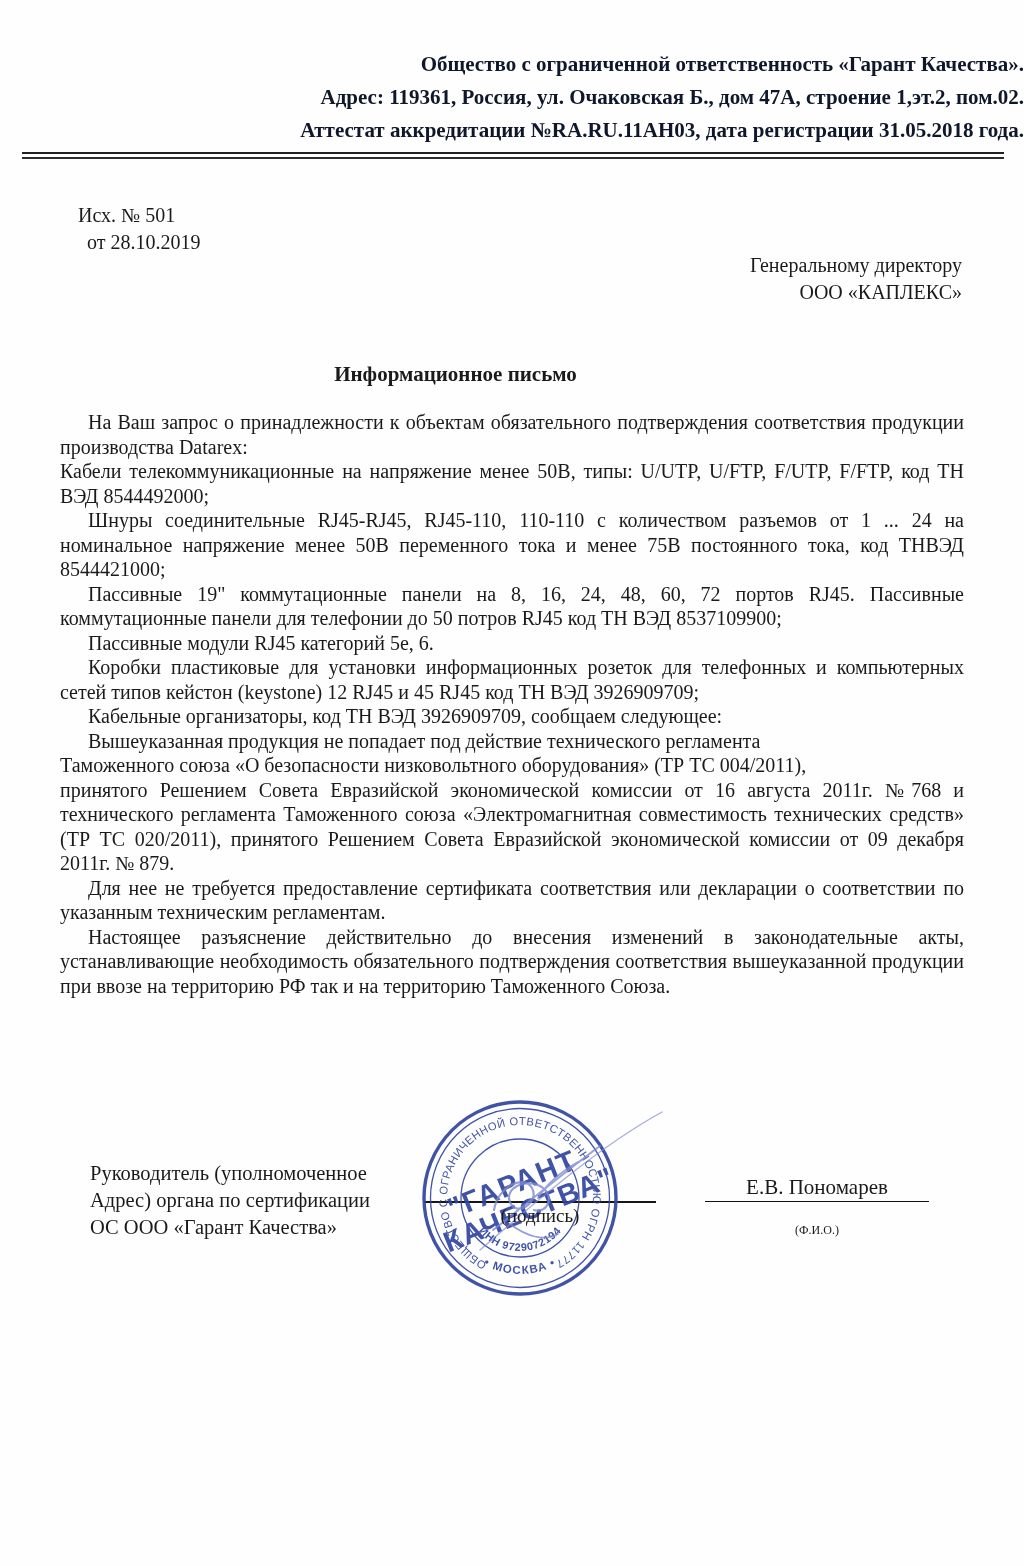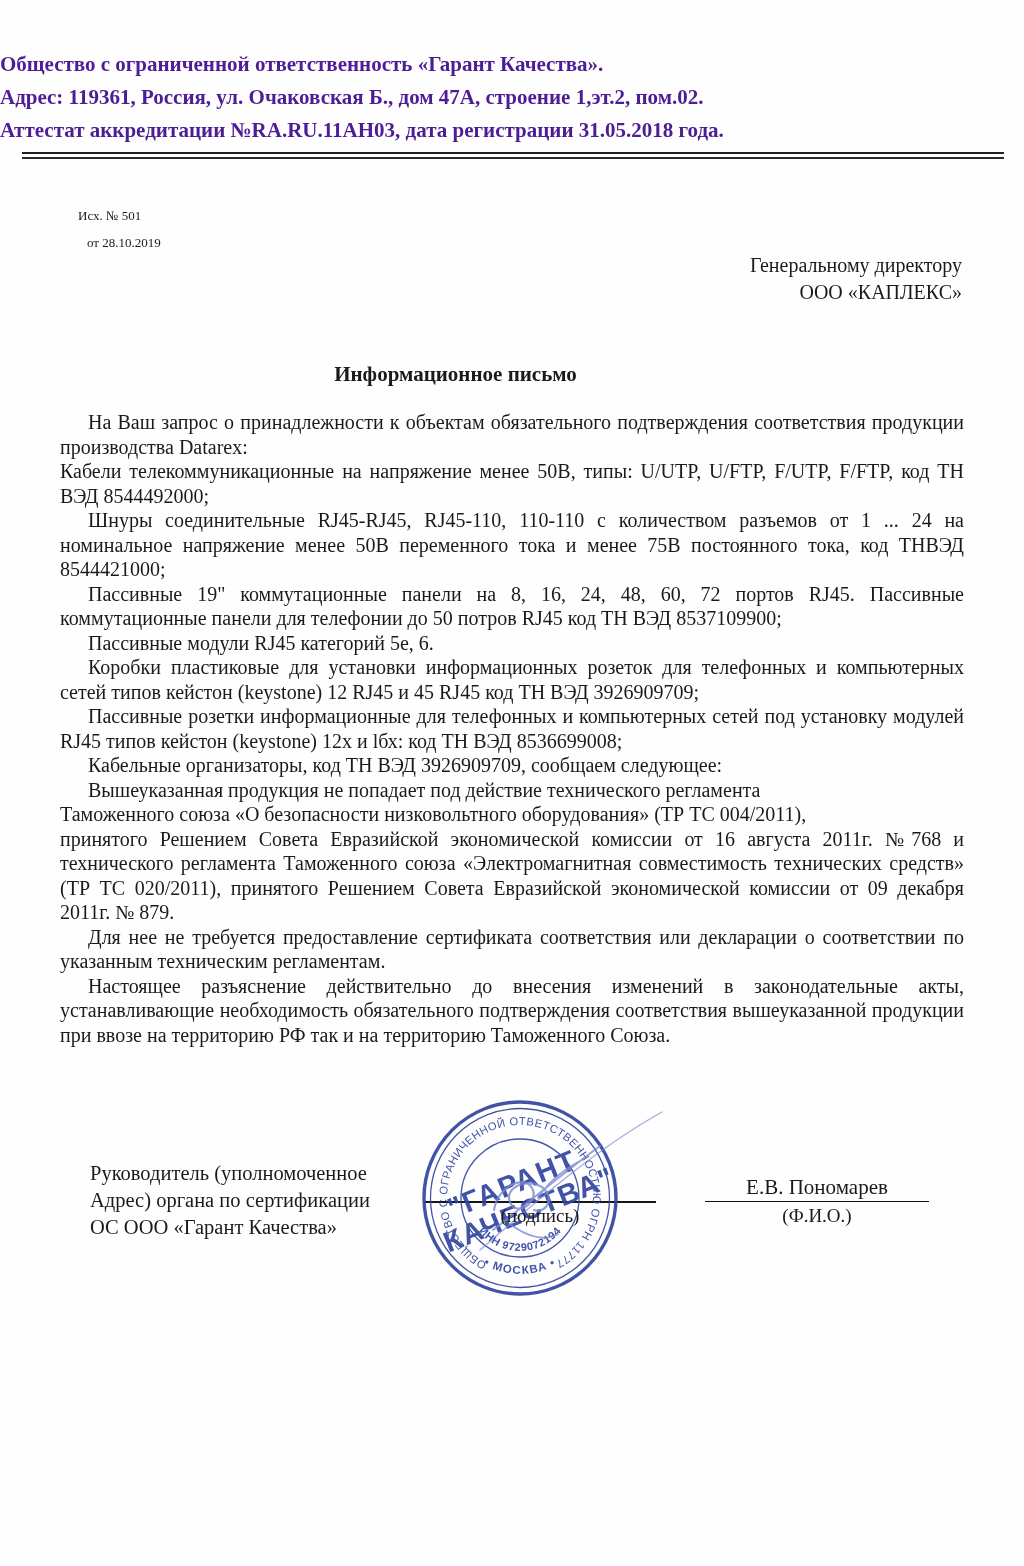--- a/index.html
+++ b/index.html
@@ -7,48 +7,48 @@
     position:relative;
     width:1024px;height:1566px;
     background:#fffefe;
     overflow:hidden;
     font-family:"Liberation Serif","DejaVu Serif",serif;
     color:#1a1a1a;
   }
   
   .letterhead{
     position:absolute;top:48px;left:0;width:1024px;
-    text-align:left;font-weight:bold;font-size:21px;line-height:33px;
-    color:#4c1d95;
+    text-align:right;font-weight:bold;font-size:21px;line-height:33px;
+    color:#0f172a;
   }
   .rule{position:absolute;top:152px;left:22px;width:982px;}
   .rule .r1{border-top:2px solid #202020;}
   .rule .r2{border-top:2px solid #2b2b2b;margin-top:3px;}
   
-  .ref{position:absolute;left:78px;top:202px;font-size:13px;line-height:27px;}
+  .ref{position:absolute;left:78px;top:202px;font-size:20px;line-height:27px;}
   .ref .l2{padding-left:9px;}
   
   .addressee{position:absolute;right:62px;top:252px;text-align:right;font-size:20px;line-height:27px;}
   
   .title{position:absolute;top:362px;left:0;width:911px;text-align:center;
     font-size:21px;font-weight:bold;margin:0;}
   
   .body{position:absolute;left:60px;top:410px;width:904px;
     font-size:20px;line-height:24.5px;text-align:justify;}
   .body p{margin:0;padding:0;}
   .body p.indent{text-indent:28px;}
   
   .sig-left{position:absolute;left:90px;top:1131px;font-size:20.5px;line-height:27px;margin-top:29px;}
   .sig-line{position:absolute;left:424px;top:1201px;width:232px;border-top:2px solid #161616;z-index:1;}
   .podpis{position:absolute;left:424px;top:1205px;width:232px;text-align:center;
     font-size:19px;z-index:3;}
   .name-block{position:absolute;left:702px;top:1174px;width:230px;text-align:center;z-index:1;}
   .name-block .name{display:inline-block;width:224px;font-size:21px;line-height:27px;
     border-bottom:1.5px solid #111;}
-  .name-block .fio{font-size:19px;line-height:26px;margin-top:1px;}
+  .name-block .fio{font-size:12px;line-height:26px;margin-top:15px;}
   
   .stamp{position:absolute;left:398px;top:1078px;width:320px;height:240px;z-index:2;}
 </style>
 </head>
 <body>
 
 <div class="page">
 
   <div class="letterhead">
     <div>Общество с ограниченной ответственность «Гарант Качества».</div>
@@ -73,21 +73,20 @@
 
   <h1 class="title">Информационное письмо</h1>
 
   <div class="body">
       <p class="para indent">На Ваш запрос о принадлежности к объектам обязательного подтверждения соответствия продукции производства Datarex:</p>
       <p class="para">Кабели телекоммуникационные на напряжение менее 50В, типы: U/UTP, U/FTP, F/UTP, F/FTP, код ТН ВЭД 8544492000;</p>
       <p class="para indent">Шнуры соединительные RJ45-RJ45, RJ45-110, 110-110 с количеством разъемов от 1 ... 24 на номинальное напряжение менее 50В переменного тока и менее 75В постоянного тока, код ТНВЭД 8544421000;</p>
       <p class="para indent">Пассивные 19" коммутационные панели на 8, 16, 24, 48, 60, 72 портов RJ45. Пассивные коммутационные панели для телефонии до 50 потров RJ45 код ТН ВЭД 8537109900;</p>
       <p class="para indent">Пассивные модули RJ45 категорий 5е, 6.</p>
       <p class="para indent">Коробки пластиковые для установки информационных розеток для телефонных и компьютерных сетей типов кейстон (keystone) 12 RJ45 и 45 RJ45 код ТН ВЭД 3926909709;</p>
-      <p class="para indent">Пассивные розетки информационные для телефонных и компьютерных сетей под установку модулей RJ45 типов кейстон (keystone) 12х и lбх: код ТН ВЭД 8536699008;</p>
       <p class="para indent">Кабельные организаторы, код ТН ВЭД 3926909709, сообщаем следующее:</p>
       <p class="para indent">Вышеуказанная продукция не попадает под действие технического регламента</p>
       <p class="para">Таможенного союза «О безопасности низковольтного оборудования» (ТР ТС 004/2011),</p>
       <p class="para">принятого Решением Совета Евразийской экономической комиссии от 16 августа 2011г. №768 и технического регламента Таможенного союза «Электромагнитная совместимость технических средств» (ТР ТС 020/2011), принятого Решением Совета Евразийской экономической комиссии от 09 декабря 2011г. № 879.</p>
       <p class="para indent">Для нее не требуется предоставление сертификата соответствия или декларации о соответствии по указанным техническим регламентам.</p>
       <p class="para indent">Настоящее разъяснение действительно до внесения изменений в законодательные акты, устанавливающие необходимость обязательного подтверждения соответствия вышеуказанной продукции при ввозе на территорию РФ так и на территорию Таможенного Союза.</p>
     </div>
 
   <div class="sig-left">
       <div>Руководитель (уполномоченное</div>

